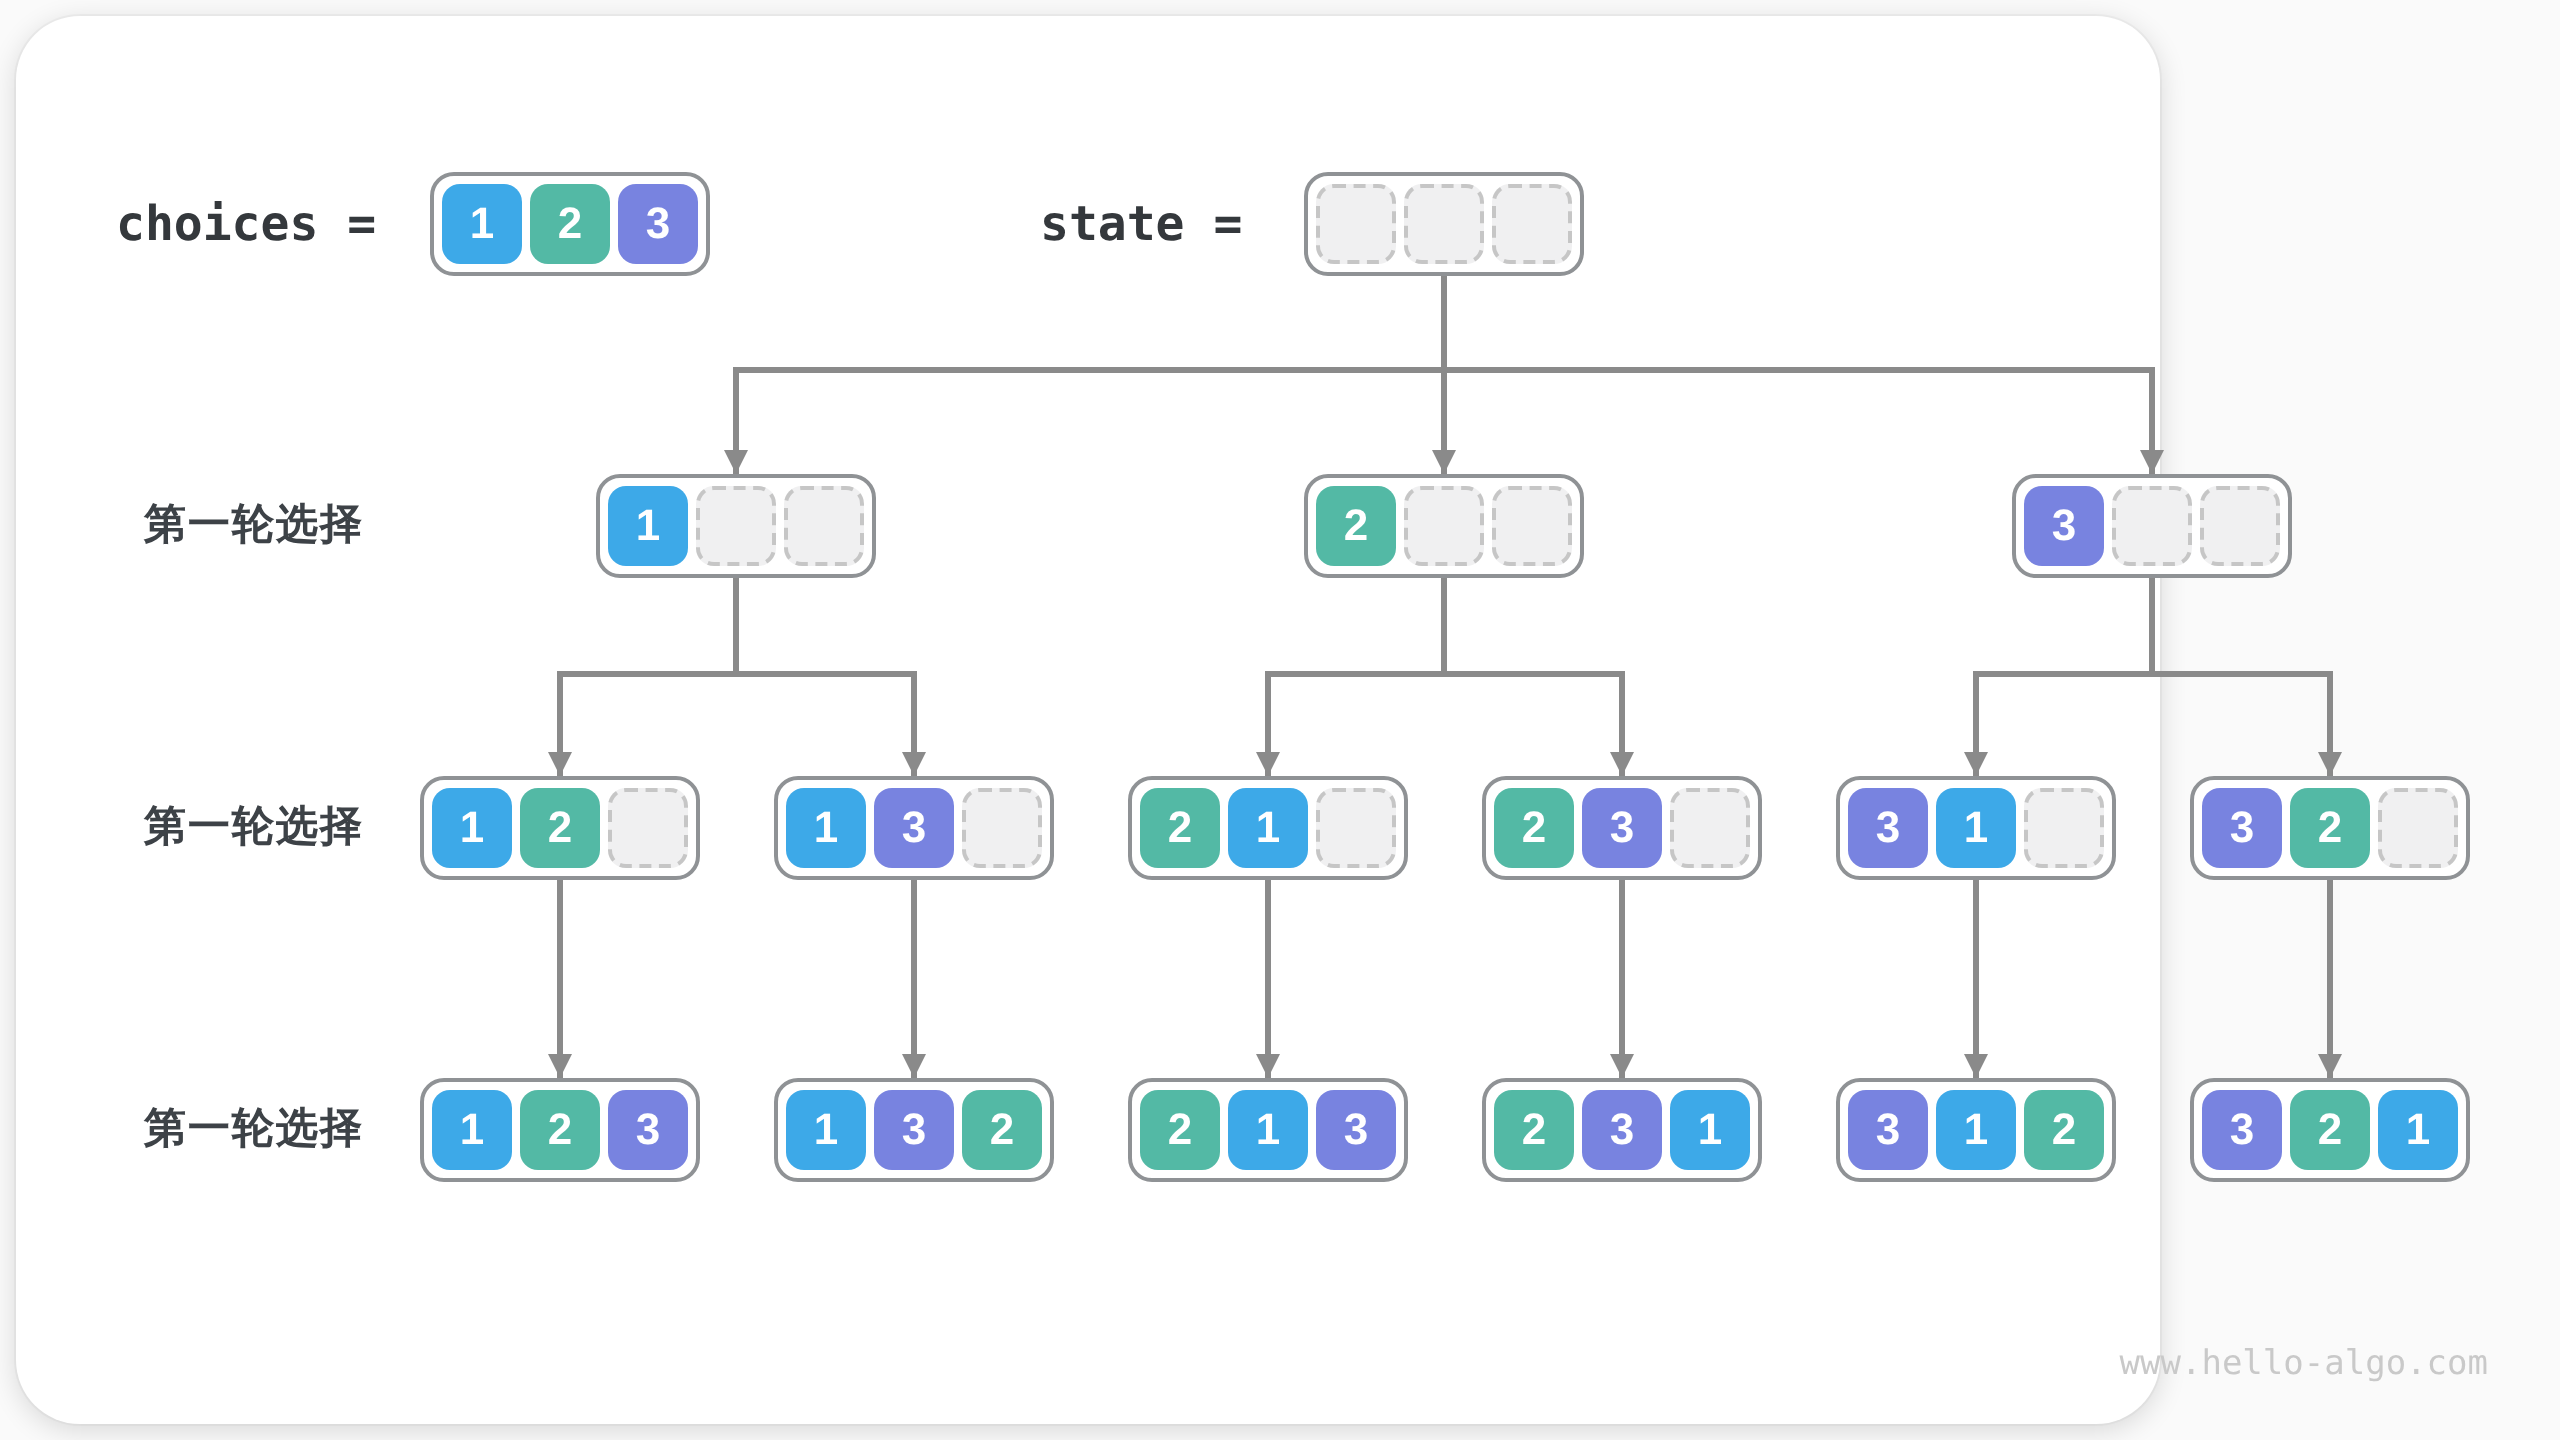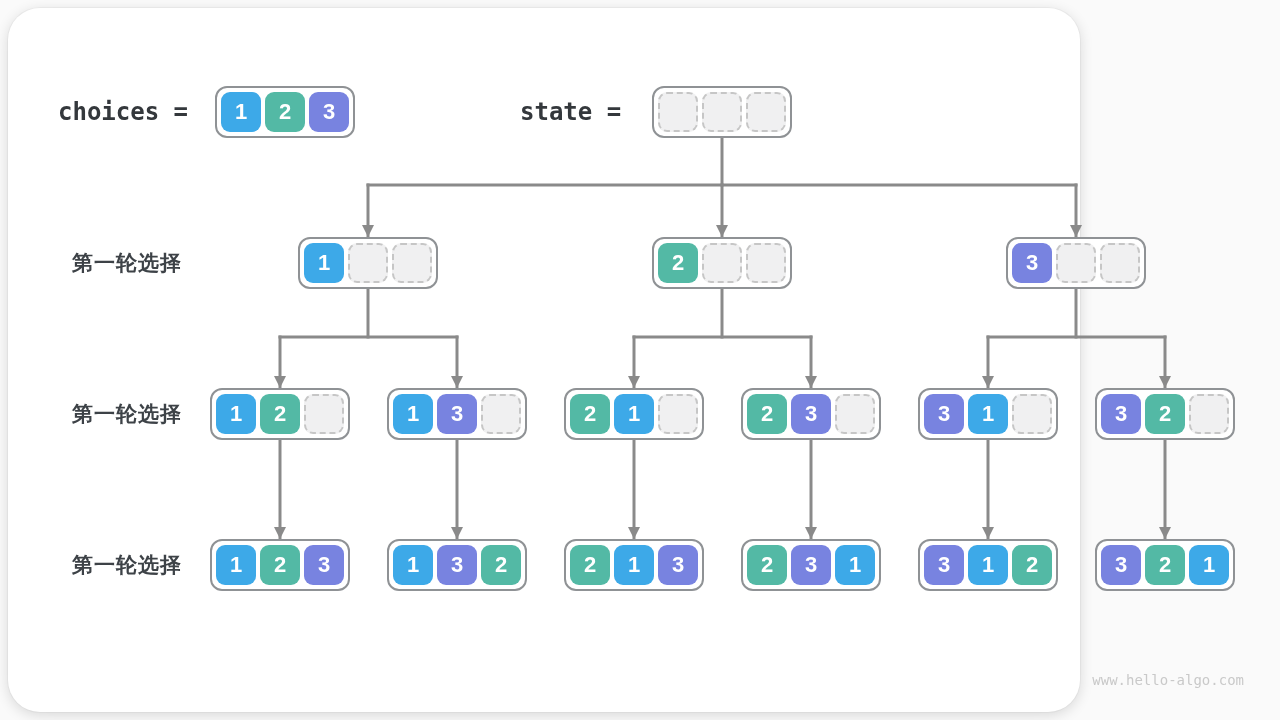--- a/index.html
+++ b/index.html
@@ -19,21 +19,21 @@
     font-weight:700;font-size:24px;line-height:30px;color:var(--text);white-space:pre;}
   .row-label{position:absolute;left:40px;font-size:21px;font-weight:600;color:var(--label);
     line-height:28px;letter-spacing:1px;margin-left:32px;}
   .node{position:absolute;display:flex;gap:4px;padding:4px;background:#fff;
     border:2px solid var(--node-border);border-radius:12px;width:140px;height:52px;}
   .cell{width:40px;height:40px;border-radius:9px;display:flex;align-items:center;
     justify-content:center;font-size:22px;font-weight:700;color:#fff;}
   .cell.empty{background:var(--empty-fill);border:2px dashed var(--empty-border);}
   .watermark{position:absolute;right:36px;top:672px;
     font-family:"DejaVu Sans Mono","Liberation Mono",monospace;
-    font-size:14px;color:var(--watermark);}
+    font-size:17px;color:var(--watermark);}
 </style>
 </head>
 <body>
 
 <div class="card">
   <div class="layer">
 
     <svg class="connectors" viewBox="0 0 1280 720">
       <defs>
         <marker id="arrowhead" viewBox="0 0 12 12" refX="11" refY="6" markerWidth="12" markerHeight="12" markerUnits="userSpaceOnUse" orient="auto">

